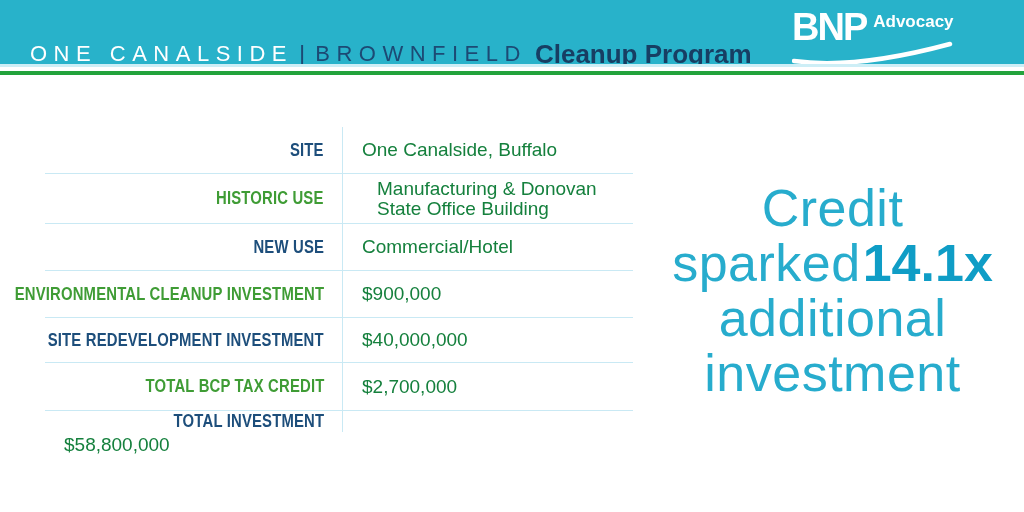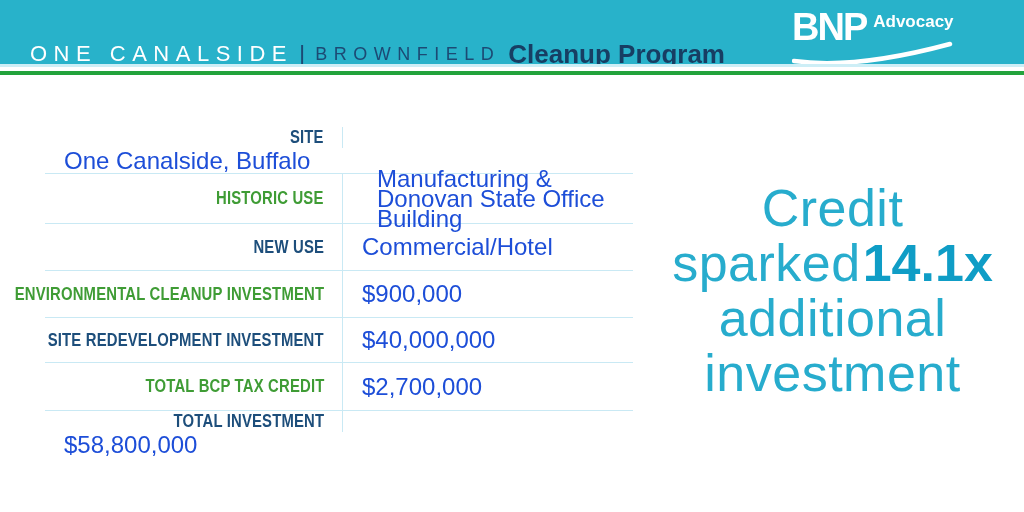--- a/index.html
+++ b/index.html
@@ -18,48 +18,48 @@
   .stripe-gap{position:absolute;left:0;top:67px;width:1024px;height:4px;background:#ffffff;}
   .stripe-green{position:absolute;left:0;top:71px;width:1024px;height:4px;background:#23a33c;}
 
   .header-title{
     position:absolute;left:30px;top:0;height:64px;display:flex;align-items:center;
     white-space:nowrap;
     margin-top:22px;
   }
   .t-left{color:#ffffff;font-size:22px;font-weight:400;letter-spacing:6.5px;}
   .t-sep{color:#1c4a74;font-size:24px;font-weight:300;margin:0 10px 0 6px;}
-  .t-mid{color:#1c4a74;font-size:18px;font-weight:400;letter-spacing:6.5px;margin-right:8px;}
+  .t-mid{color:#1c4a74;font-size:22px;font-weight:400;letter-spacing:6.5px;margin-right:8px;}
   .t-bold{color:#173e63;font-size:26px;font-weight:700;letter-spacing:0;text-align:right;}
 
   .logo{position:absolute;left:792px;top:9px;width:175px;height:52px;color:#fff;}
   .logo-row{display:flex;align-items:flex-start;}
   .logo-bnp{font-size:38px;font-weight:700;line-height:0.95;letter-spacing:-2px;}
   .logo-tag{font-size:17px;font-weight:700;margin-left:7px;margin-top:3px;letter-spacing:0;}
   .logo-swoosh{position:absolute;left:0;top:32px;}
 
   
   .fact-table{position:absolute;left:45px;top:127px;width:588px;}
   .row{display:flex;align-items:stretch;}
   .row.bb{border-bottom:1px solid #c9e9f4;}
-  .r0{height:46px;flex-direction:column;} .r1{height:49px;gap:15px;} .r2{height:46px;} .r3{height:46px;}
+  .r0{height:46px;} .r1{height:49px;gap:15px;} .r2{height:46px;} .r3{height:46px;}
   .r4{height:44px;justify-content:center;} .r5{height:47px;} .r6{height:47px;flex-direction:column;}
   .cell-label{
     width:298px;display:flex;align-items:center;justify-content:flex-end;
     border-right:1px solid #c9e9f4;padding-right:18px;box-sizing:border-box;
   }
   .cond{
     display:inline-block;transform:scaleX(0.85);transform-origin:100% 50%;
     font-weight:700;font-size:17.5px;letter-spacing:0.2px;white-space:nowrap;
   }
   .lbl-navy .cond{color:#1d4e7b;}
   .lbl-green .cond{color:#3f9c35;}
   .cell-value{
     flex:1;display:flex;align-items:center;padding-left:19px;
-    color:#1d4ed8;font-size:24px;font-weight:400;line-height:20px;
+    color:#15803d;font-size:19px;font-weight:400;line-height:20px;
   }
   .cell-value .vtext{max-width:250px;}
 
   
   .callout{
     position:absolute;left:670px;top:181px;width:325px;
     text-align:center;color:#27accd;font-size:52px;font-weight:400;
     line-height:55px;letter-spacing:0.5px;
   }
   .co-bold{font-weight:700;color:#0f9dc6;margin-left:2px;letter-spacing:0;}

